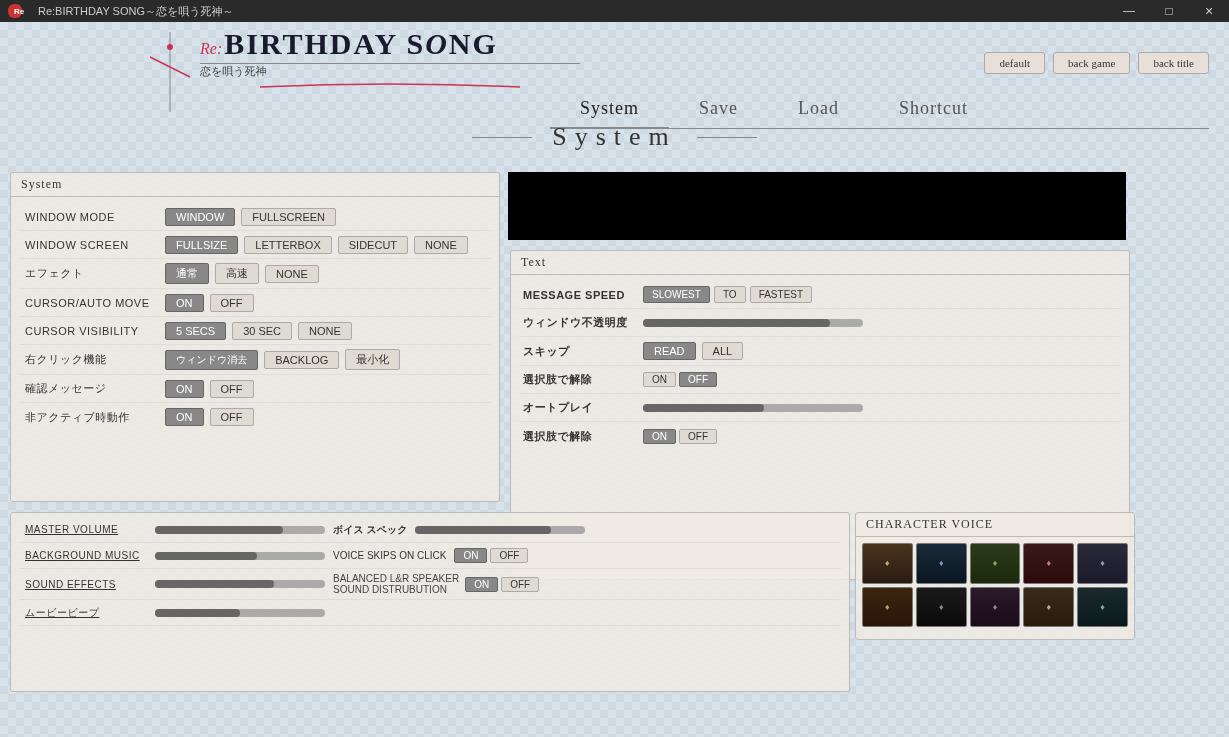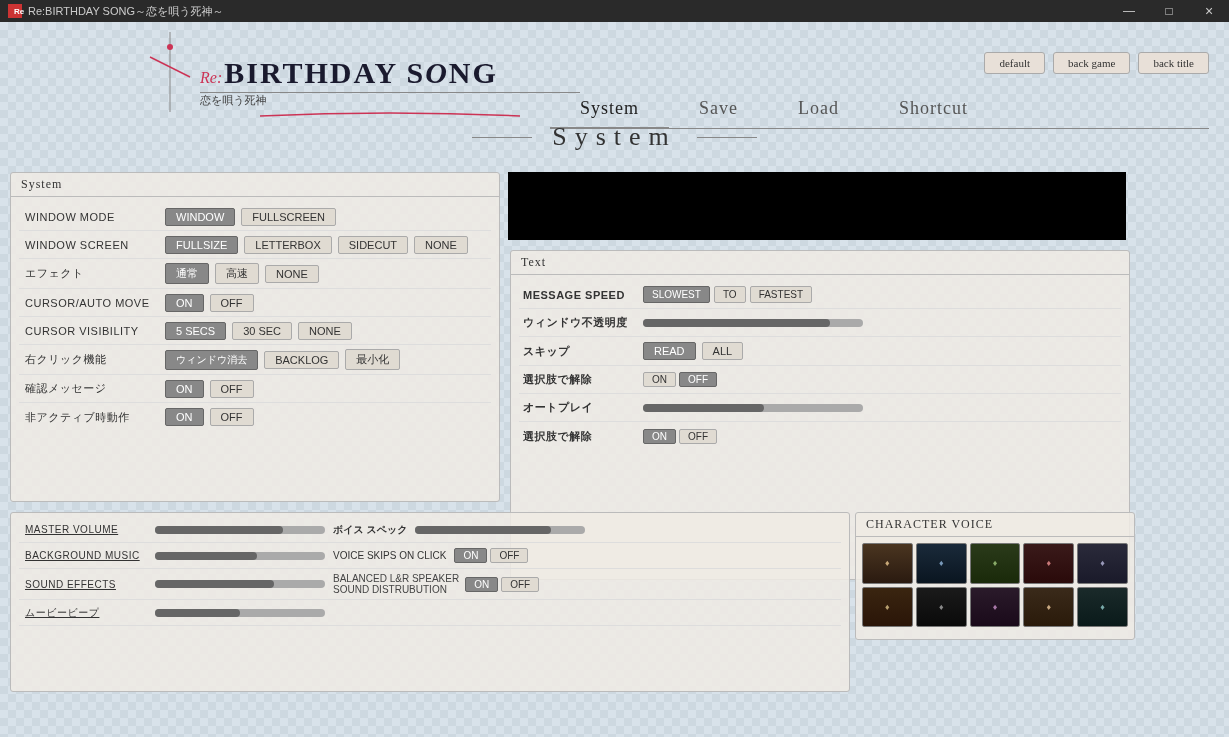--- a/index.html
+++ b/index.html
@@ -27,22 +27,22 @@
       background: #2a2a2a;
       color: #ccc;
       font-size: 11px;
       display: flex;
       align-items: center;
       padding-left: 8px;
     }
     .titlebar-icon {
       width: 14px; height: 14px;
       background: #cc3333;
-      border-radius: 0;
-      margin-right: 6px;
+      border-radius: 6px;
+      margin-right: 16px;
       display: flex; align-items: center; justify-content: center;
       font-size: 8px; color: white; font-weight: bold; padding-left: 8px;
     }
     .titlebar-controls {
       position: absolute; right: 0; top: 0;
       display: flex;
     }
     .titlebar-btn {
       width: 40px; height: 22px;
       background: none; border: none;
@@ -327,21 +327,21 @@
   <div class="titlebar-controls">
     <button class="titlebar-btn">—</button>
     <button class="titlebar-btn">□</button>
     <button class="titlebar-btn" style="font-size:14px;">×</button>
   </div>
 </div>
 
 <div class="main-area">
 
   <div class="logo-area">
-    <div style="display:flex; align-items:flex-end; gap:0;">
+    <div style="display:flex; align-items:flex-start; gap:0;">
 
       <div style="position:relative;">
         
         <svg width="60" height="90" viewBox="0 0 60 90">
           <line x1="30" y1="5" x2="30" y2="85" stroke="#888" stroke-width="1"></line>
           <line x1="10" y1="30" x2="50" y2="50" stroke="#cc3355" stroke-width="1.5"></line>
           <circle cx="30" cy="20" r="3" fill="#cc3355"></circle>
         </svg>
       </div>
       <div style="display:flex; flex-direction:column; justify-content:center;">

